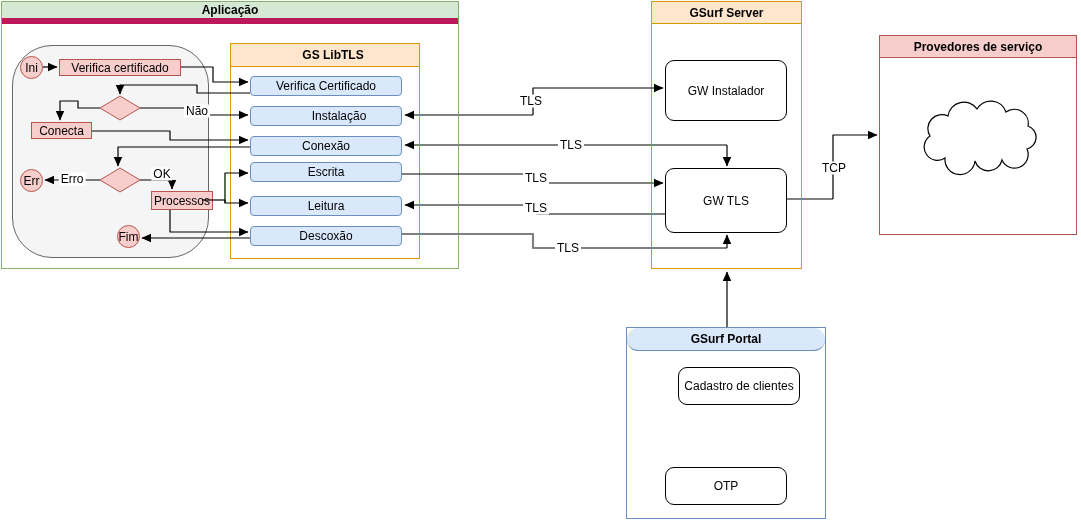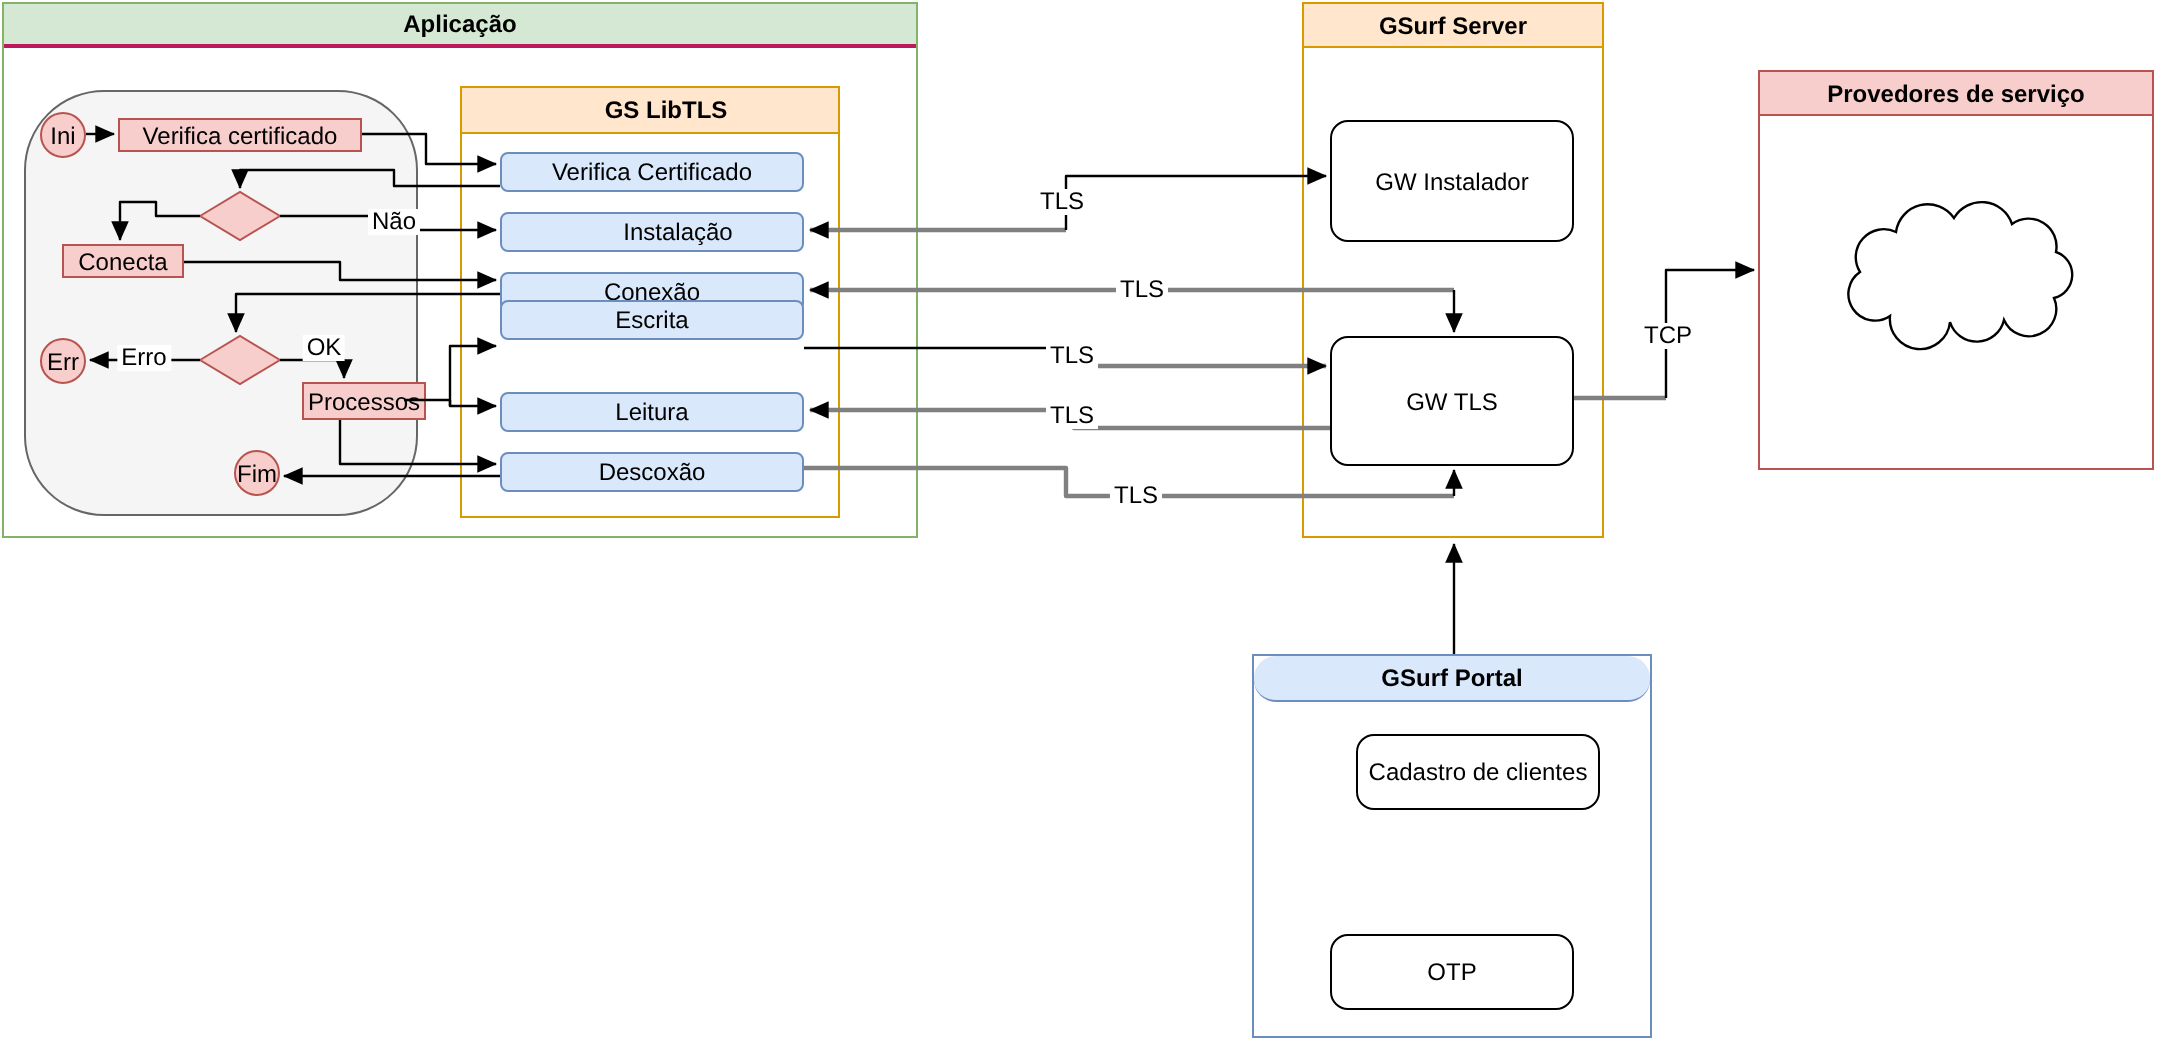--- a/index.html
+++ b/index.html
@@ -4,21 +4,21 @@
 <style>
   html,body{margin:0;padding:0;background:#ffffff;}
   body{font-family:"Liberation Sans","DejaVu Sans",sans-serif;font-size:12px;color:#000;}
   #canvas{position:relative;width:1081px;height:527px;background:#fff;overflow:hidden;}
 
   .container{position:absolute;background:#fff;box-sizing:border-box;z-index:1;}
   .container .hdr{box-sizing:border-box;width:100%;display:flex;align-items:center;justify-content:center;
                   font-weight:bold;z-index:1;}
 
   .c-green{border:1px solid #82b366;}
-  .c-green .hdr{background:#d5e8d4;border-bottom:2px solid #be185d;}
+  .c-green .hdr{background:#d5e8d4;border-bottom:6px solid #be185d;}
   .c-orange{border:1px solid #d79b00;}
   .c-orange .hdr{background:#ffe6cc;border-bottom:1px solid #d79b00;}
   .c-red{border:1px solid #b85450;}
   .c-red .hdr{background:#f8cecc;border-bottom:1px solid #b85450;}
   .c-blue{border:1px solid #6c8ebf;}
   .c-blue .hdr{background:#dae8fc;border-bottom:1px solid #6c8ebf;}
 
   .grayround{position:absolute;left:12px;top:45px;width:197px;height:213px;border-radius:40px;
              background:#f5f5f5;border:1px solid #666;box-sizing:border-box;z-index:1;}
 
@@ -68,21 +68,21 @@
   <div class="node pincircle" style="left:20px;top:56px;">Ini</div>
   <div class="node pinkbox" style="left:59px;top:59px;width:122px;height:17px;">Verifica certificado</div>
   <div class="node pinkbox" style="left:31px;top:122px;width:61px;height:17px;">Conecta</div>
   <div class="node pincircle" style="left:20px;top:169px;">Err</div>
   <div class="node pinkbox" style="left:140px;top:191px;width:62px;height:19px;margin-left:11px;">Processos</div>
   <div class="node pincircle" style="left:117px;top:225px;">Fim</div>
 
   <div class="node bluebox" style="top:76px;">Verifica Certificado</div>
   <div class="node bluebox" style="top:106px;padding-left:26px;">Instalação</div>
   <div class="node bluebox" style="top:136px;">Conexão</div>
-  <div class="node bluebox" style="top:150px;">Escrita</div>
+  <div class="node bluebox" style="top:162px;">Escrita</div>
   <div class="node bluebox" style="top:196px;">Leitura</div>
   <div class="node bluebox" style="top:226px;">Descoxão</div>
 
   <div class="node whitebox" style="left:665px;top:60px;width:122px;height:61px;">GW Instalador</div>
   <div class="node whitebox" style="left:665px;top:168px;width:122px;height:65px;">GW TLS</div>
 
   <div class="node whitebox" style="left:678px;top:367px;width:122px;height:38px;">Cadastro de clientes</div>
   <div class="node whitebox" style="left:665px;top:467px;width:122px;height:38px;">OTP</div>
 
   <svg class="wires" width="1081" height="527" viewBox="0 0 1081 527">

